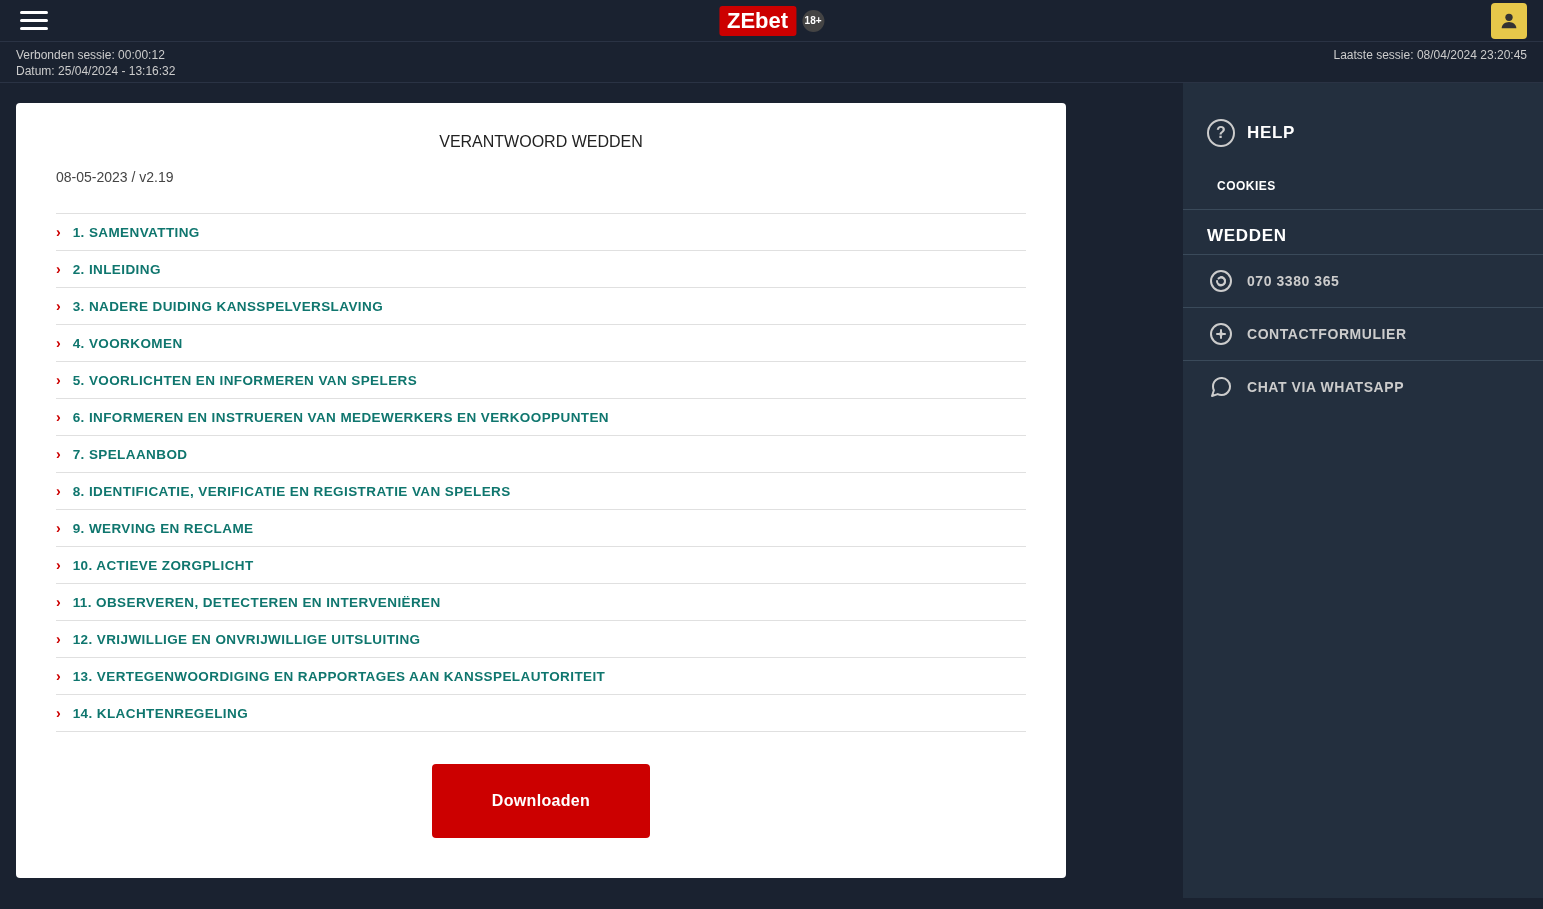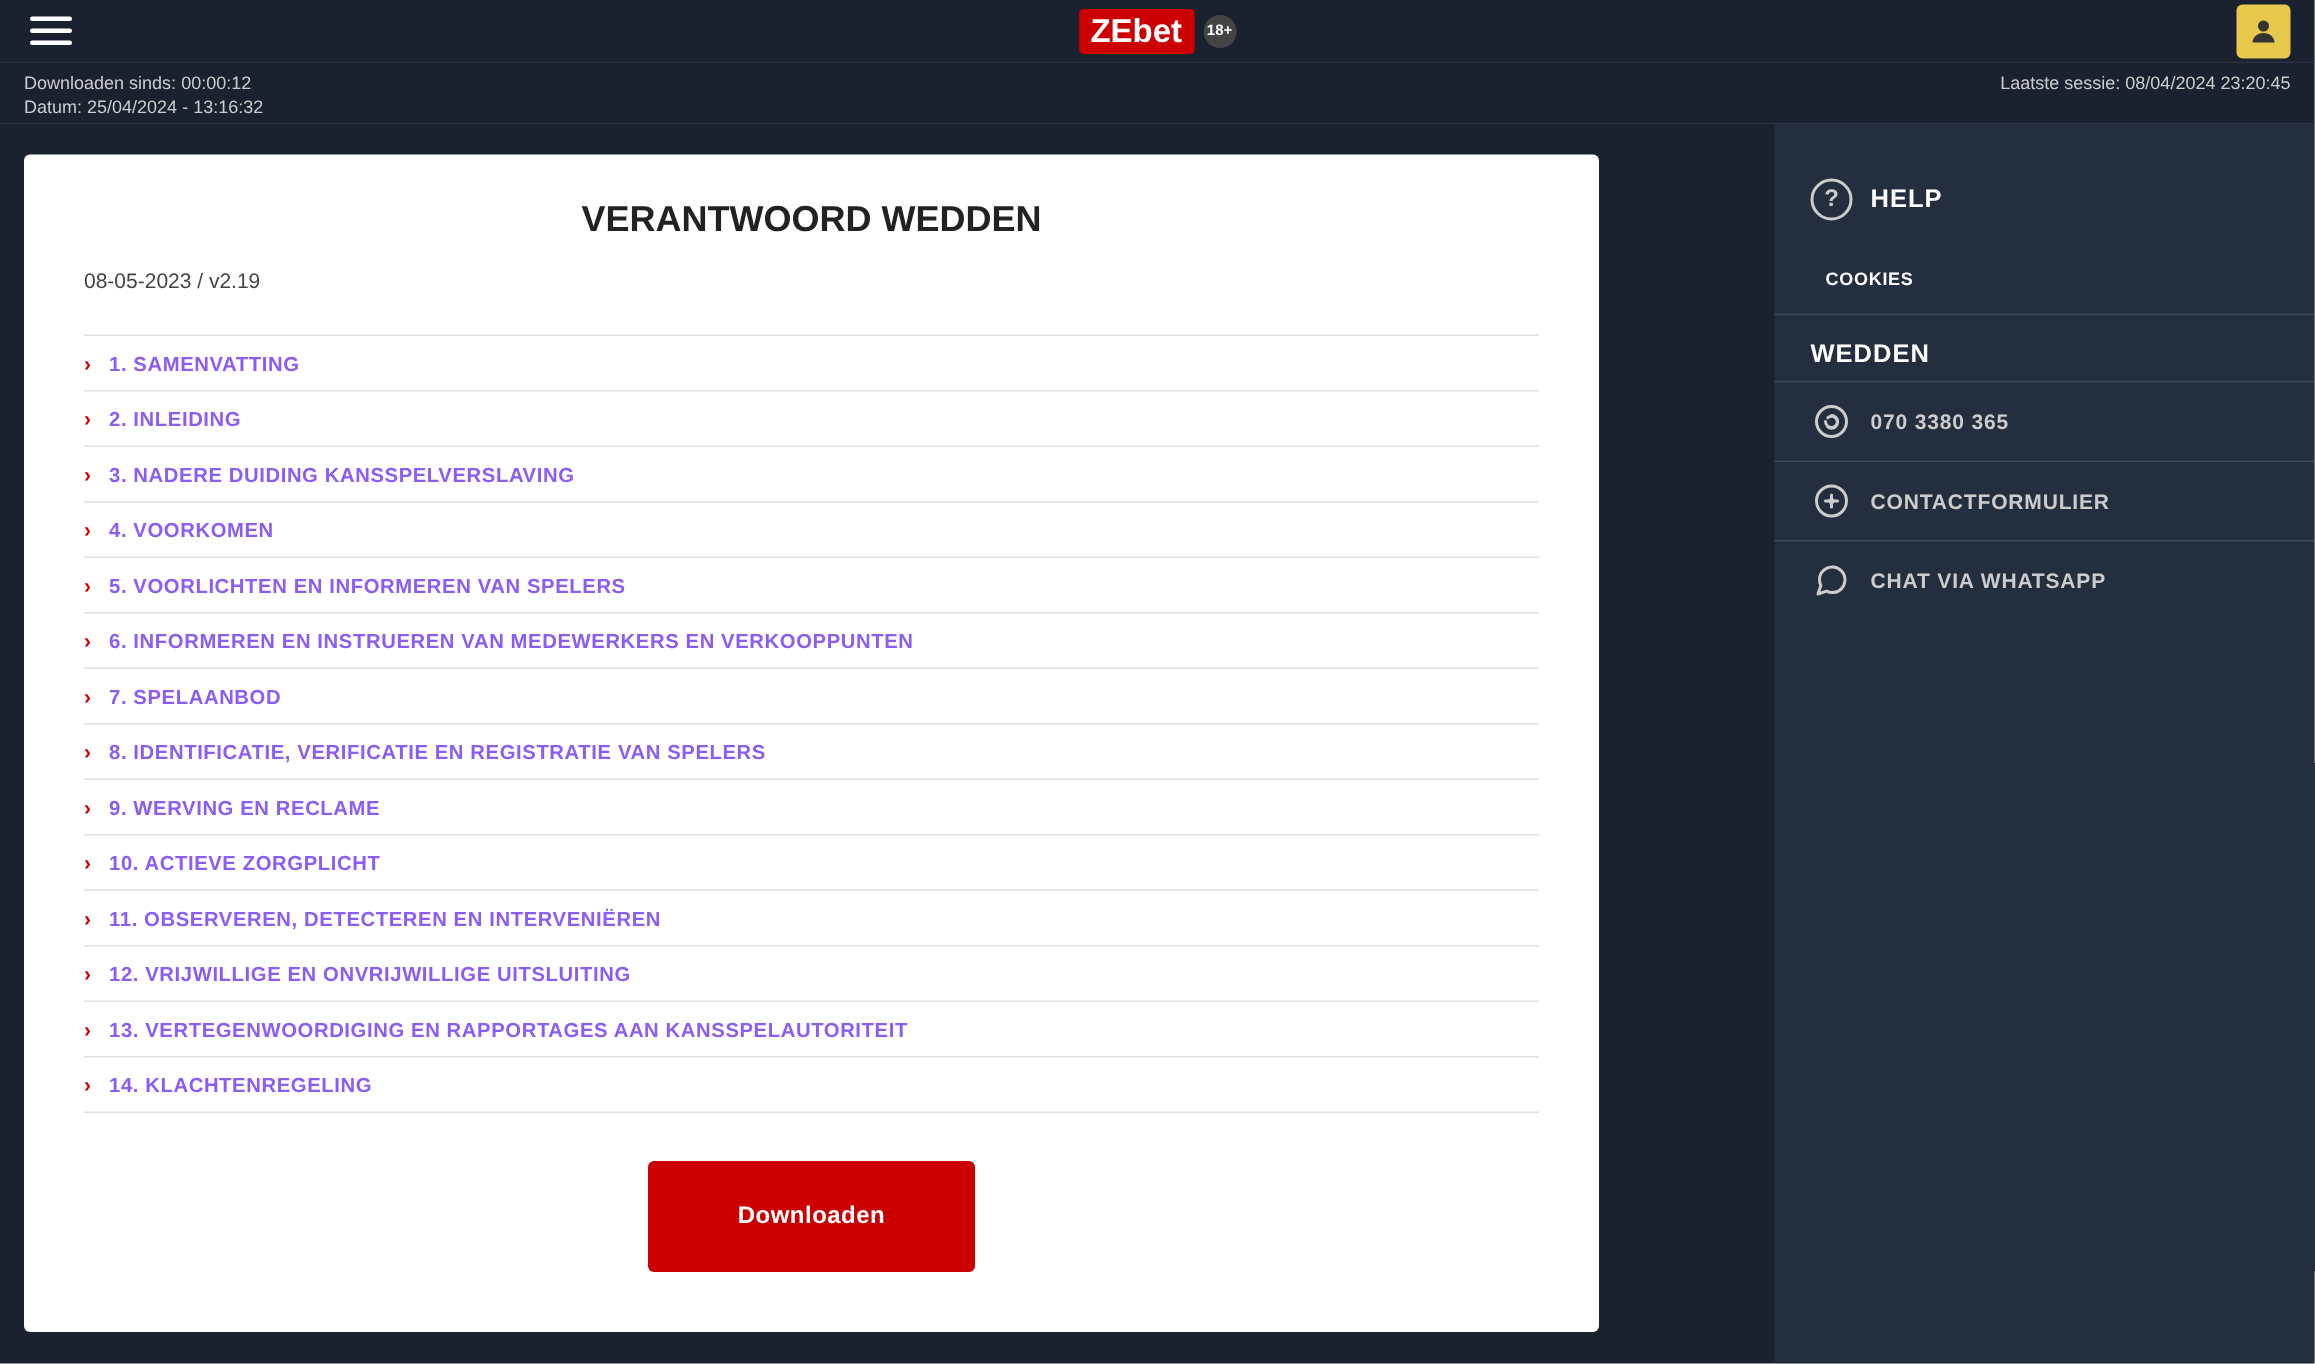--- a/index.html
+++ b/index.html
@@ -84,22 +84,22 @@
     .document-card {
       background: #fff;
       color: #333;
       border-radius: 4px;
       padding: 30px 40px 40px 40px;
       max-width: 1050px;
     }
 
     .doc-title {
       text-align: center;
-      font-size: 24px;
-      font-weight: bold;
+      font-size: 16px;
+      font-weight: normal;
       color: #222;
       margin-bottom: 18px;
     }
     .doc-version {
       font-size: 14px;
       color: #444;
       margin-bottom: 28px;
     }
 
     .toc-list { list-style: none; }
@@ -113,21 +113,21 @@
     }
     .toc-item:first-child { border-top: 1px solid #e0e0e0; }
     .chevron {
       color: #cc0000;
       font-size: 14px;
       font-weight: bold;
       margin-right: 2px;
     }
     .toc-label {
       font-size: 13.5px;
-      color: #8b5cf6;
+      color: #0f766e;
       font-weight: 700;
       letter-spacing: 0.03em;
       text-transform: uppercase;
     }
 
     .download-btn-container {
       margin-top: 32px;
       text-align: center;
     }
     .download-btn {
@@ -235,21 +235,21 @@
       <svg viewBox="0 0 24 24">
         <circle cx="12" cy="8" r="4"></circle>
         <path d="M4 20c0-4 3.6-7 8-7s8 3 8 7"></path>
       </svg>
     </div>
   </div>
 </div>
 
 <div class="status-bar">
   <div class="row1">
-    <span>Downloaden sinds:</span>
+    <span>Verbonden sessie:</span>
     <span>00:00:12</span>
     <span class="last-session">
       <span>Laatste sessie:</span>
       <span>08/04/2024 23:20:45</span>
     </span>
   </div>
   <div class="row2">
     <span>Datum:</span>
     <span>25/04/2024 - 13:16:32</span>
   </div>

